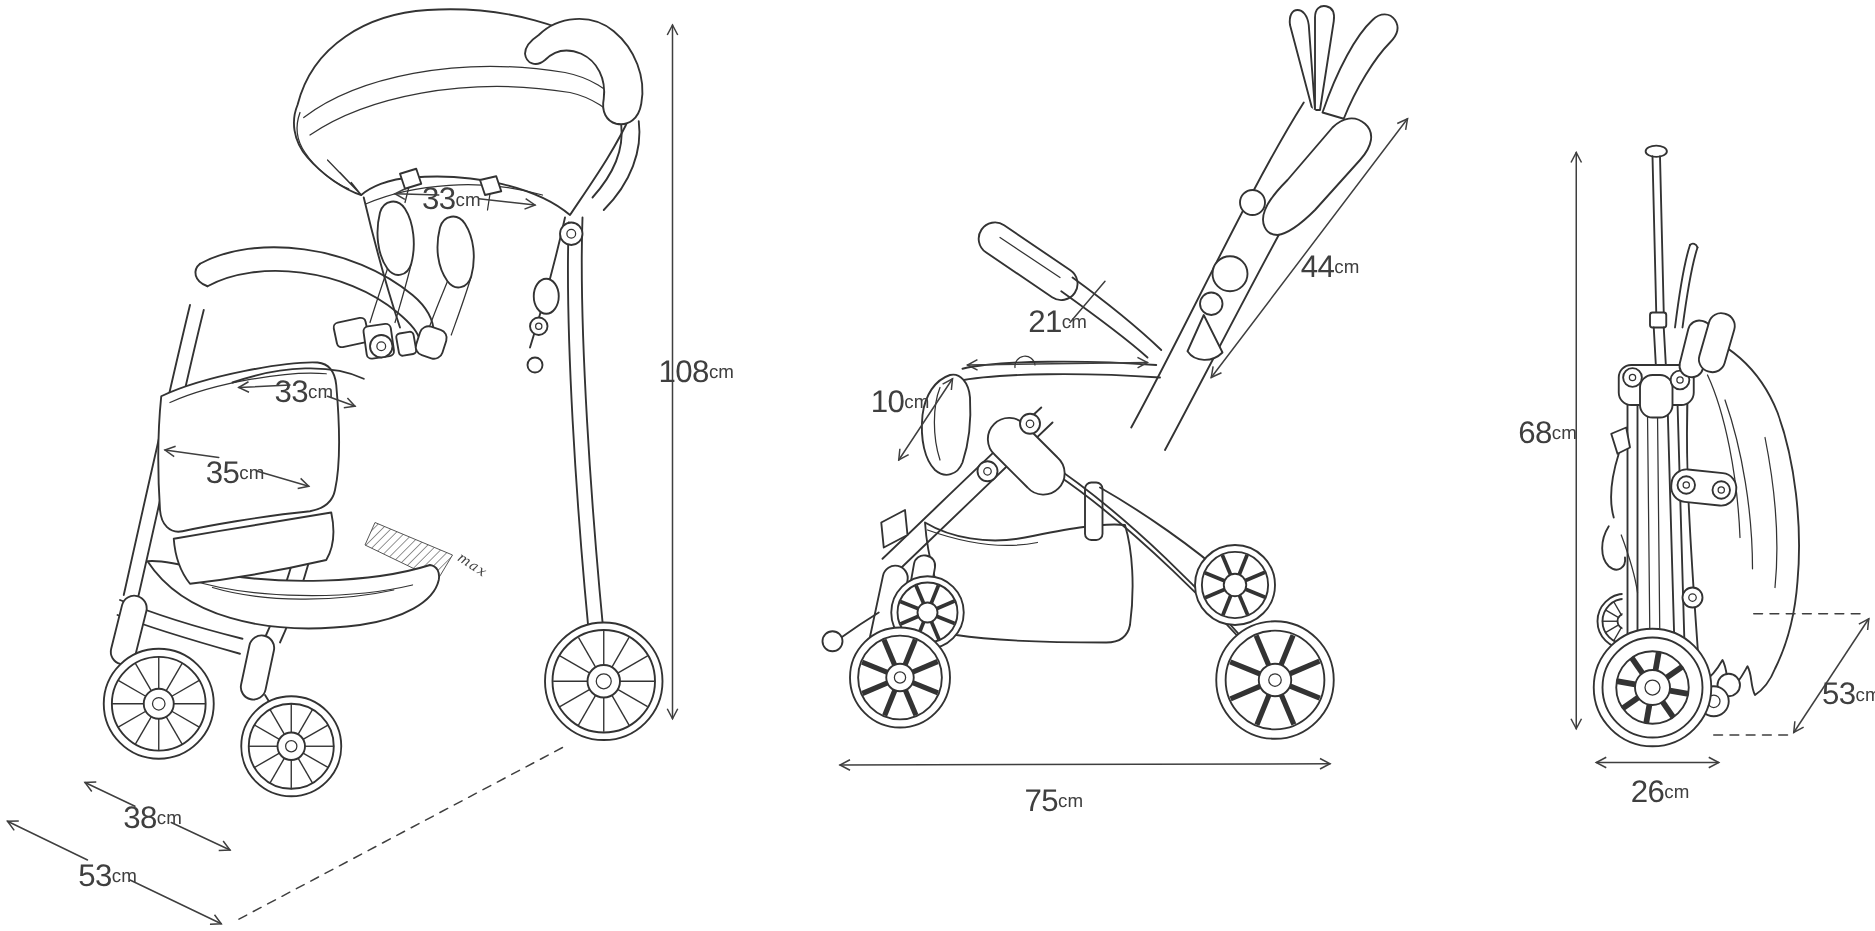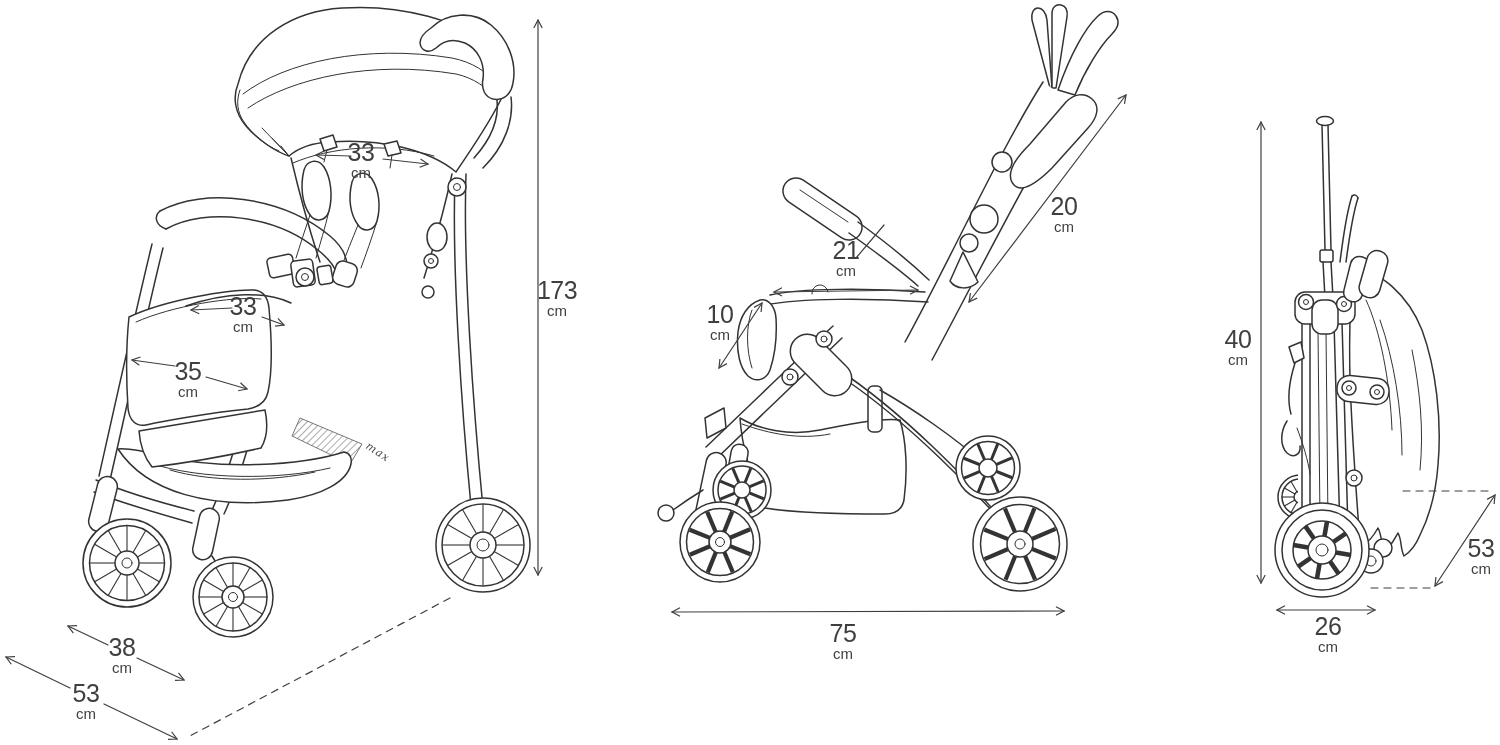--- a/index.html
+++ b/index.html
@@ -14,21 +14,21 @@
   .thin{stroke-width:1;}
   .dim{fill:none;stroke:#3f3f3f;stroke-width:1.2;stroke-linecap:round;}
   .dash{stroke-dasharray:7 6;}
   .spk-thin{stroke:#333;stroke-width:1.1;}
   .spk-med{stroke:#333;stroke-width:3;}
   .spk-thick{stroke:#333;stroke-width:4.2;}
   .spk-fold{stroke:#333;stroke-width:4.6;}
   
   .dim-label{
     position:absolute;transform:translate(-50%,-50%);
-    display:flex;flex-direction:column;align-items:center;
+    display:flex;flex-direction:row;align-items:center;
     line-height:1;color:#3f3f3f;text-align:center;white-space:nowrap;
   }
   .dim-num{font-size:25px;font-weight:300;letter-spacing:-0.5px;}
   .dim-unit{font-size:15px;font-weight:300;margin-top:0;}
   .brand{
     position:absolute;transform:translate(-50%,-50%) rotate(33deg);
     font-family:"DejaVu Serif",serif;font-style:italic;
     font-size:11px;color:#444;letter-spacing:1px;
   }
 </style>
@@ -357,49 +357,49 @@
   </div>
   <div class="dim-label" style="left:243px;top:314px">
     <span class="dim-num">33</span>
     <span class="dim-unit">cm</span>
   </div>
   <div class="dim-label" style="left:188px;top:379px">
     <span class="dim-num">35</span>
     <span class="dim-unit">cm</span>
   </div>
   <div class="dim-label" style="left:557px;top:298px">
-    <span class="dim-num">173</span>
+    <span class="dim-num">108</span>
     <span class="dim-unit">cm</span>
   </div>
   <div class="dim-label" style="left:122px;top:655px">
     <span class="dim-num">38</span>
     <span class="dim-unit">cm</span>
   </div>
   <div class="dim-label" style="left:86px;top:701px">
     <span class="dim-num">53</span>
     <span class="dim-unit">cm</span>
   </div>
   <div class="dim-label" style="left:1064px;top:214px">
-    <span class="dim-num">20</span>
+    <span class="dim-num">44</span>
     <span class="dim-unit">cm</span>
   </div>
   <div class="dim-label" style="left:846px;top:258px">
     <span class="dim-num">21</span>
     <span class="dim-unit">cm</span>
   </div>
   <div class="dim-label" style="left:720px;top:322px">
     <span class="dim-num">10</span>
     <span class="dim-unit">cm</span>
   </div>
   <div class="dim-label" style="left:843px;top:641px">
     <span class="dim-num">75</span>
     <span class="dim-unit">cm</span>
   </div>
   <div class="dim-label" style="left:1238px;top:347px">
-    <span class="dim-num">40</span>
+    <span class="dim-num">68</span>
     <span class="dim-unit">cm</span>
   </div>
   <div class="dim-label" style="left:1481px;top:556px">
     <span class="dim-num">53</span>
     <span class="dim-unit">cm</span>
   </div>
   <div class="dim-label" style="left:1328px;top:634px">
     <span class="dim-num">26</span>
     <span class="dim-unit">cm</span>
   </div>

